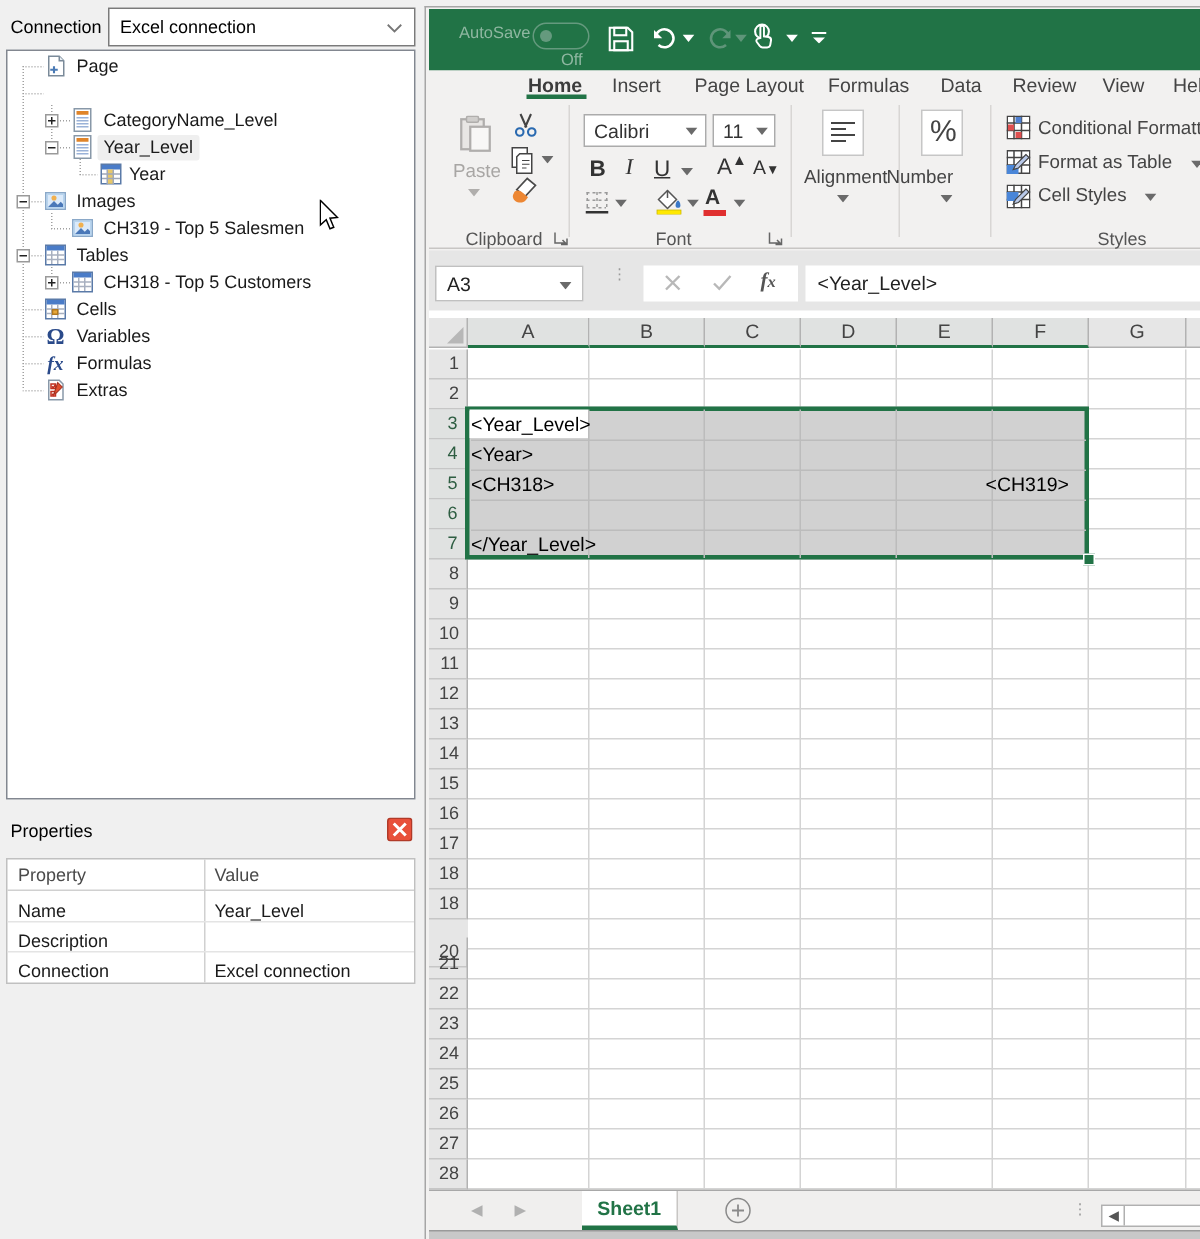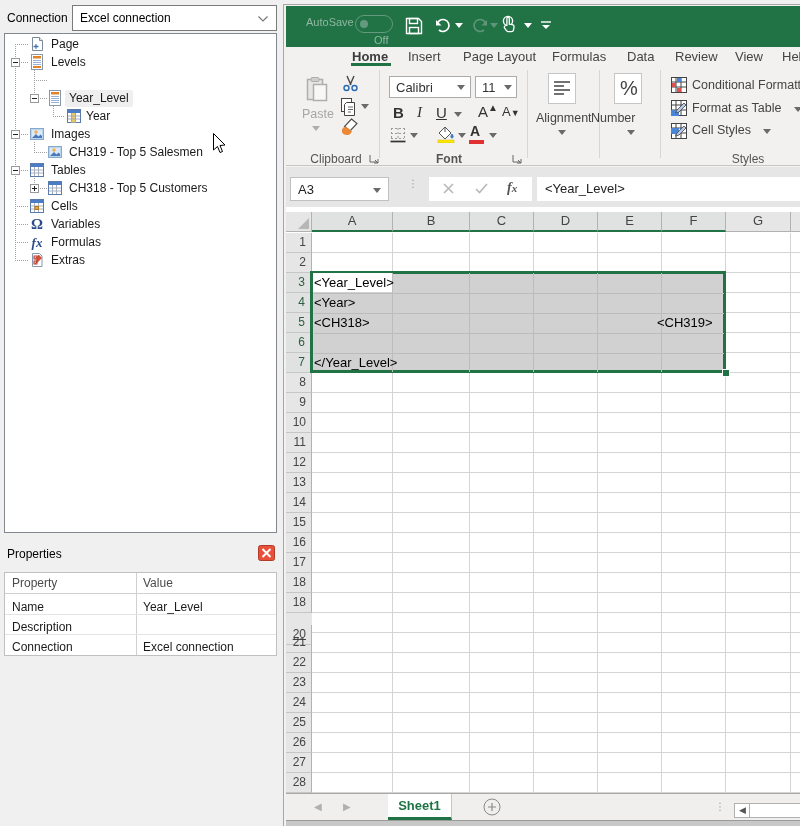--- a/index.html
+++ b/index.html
@@ -97,31 +97,31 @@
 <div class="dotv" style="left:29px; top:144px; height:11px;"></div>
 <div class="hl" style="left:60px; top:56px; width:68px; height:17px;"></div>
 <div class="trow" style="left:0; top:1px; width:100%;">
 <span class="ticon" style="left:24px;"><svg width="16" height="16" viewBox="0 0 16 16">
           <path d="M3.5 1.5 h7 l3 3 v10 h-10 z" fill="#fff" stroke="#7a8a99"></path>
           <path d="M10.5 1.5 v3 h3" fill="#e8eef4" stroke="#7a8a99"></path>
           <path d="M4.5 10.5 h5 M7 8.2 v4.6" stroke="#4a7ab5" stroke-width="1.4"></path>
         </svg></span>
 <span class="lbl" style="left:46px;">Page</span>
 </div>
-<div class="trow" style="left:0; top:19px; width:100%;">
-<span class="texp" style="left:6px;"></span>
-<span class="ticon" style="left:24px;"><svg width="16" height="16" viewBox="0 0 16 16">
+<div class="trow" style="left:0; top:37px; width:100%;">
+<span class="texp plus" style="left:25px;"></span>
+<span class="ticon" style="left:42px;"><svg width="16" height="16" viewBox="0 0 16 16">
           <rect x="2.5" y="0.5" width="11" height="15" fill="#fff" stroke="#8898a8"></rect>
           <rect x="4" y="2" width="8" height="2.5" fill="#e08428"></rect>
           <rect x="4" y="6" width="8" height="1" fill="#9ab2d8"></rect>
           <rect x="4" y="8" width="8" height="1" fill="#9ab2d8"></rect>
           <rect x="4" y="10" width="8" height="1" fill="#9ab2d8"></rect>
-          <rect x="4" y="12" width="8" height="2" fill="#e08428"></rect>
-        </svg></span>
-<span class="lbl" style="left:46px;">Levels</span>
+          <rect x="4" y="12" width="8" height="1" fill="#9ab2d8"></rect>
+        </svg></span>
+<span class="lbl" style="left:64px;">CategoryName_Level</span>
 </div>
 <div class="trow" style="left:0; top:55px; width:100%;">
 <span class="texp" style="left:25px;"></span>
 <span class="ticon" style="left:42px;"><svg width="16" height="16" viewBox="0 0 16 16">
           <rect x="2.5" y="0.5" width="11" height="15" fill="#fff" stroke="#8898a8"></rect>
           <rect x="4" y="2" width="8" height="2.5" fill="#e08428"></rect>
           <rect x="4" y="6" width="8" height="1" fill="#9ab2d8"></rect>
           <rect x="4" y="8" width="8" height="1" fill="#9ab2d8"></rect>
           <rect x="4" y="10" width="8" height="1" fill="#9ab2d8"></rect>
           <rect x="4" y="12" width="8" height="1" fill="#9ab2d8"></rect>
@@ -351,21 +351,21 @@
 <rect x="1" y="15" width="16" height="3" fill="#ffe800" stroke="#c8b400" stroke-width="0.5"></rect>
       </svg>
 <svg class="abs" style="left:172px; top:67px;" width="8" height="5" viewBox="0 0 8 5">
         <path d="M0 0 h8 l-4 5 z" fill="#6a6a6a"></path>
       </svg>
 <div class="rtext" style="left:184px; top:57px; font-size:14px; color:#333; font-weight:bold;">A</div>
 <div class="abs" style="left:183px; top:74px; width:15px; height:4px; background:#e03030;"></div>
 <svg class="abs" style="left:203px; top:67px;" width="8" height="5" viewBox="0 0 8 5">
         <path d="M0 0 h8 l-4 5 z" fill="#6a6a6a"></path>
       </svg>
-<div class="glabel" style="left:113px;font-weight:bold;">Font</div>
+<div class="glabel" style="left:113px;">Font</div>
 <svg class="abs" style="left:226px; top:88px;" width="10" height="10" viewBox="0 0 10 10">
         <path d="M1 1 v7 h7 M6 6 l3 3 M9 5 v4 h-4" stroke="#666" fill="none"></path>
       </svg>
 <div class="abs" style="left:262px; top:7px; width:28px; height:31px; background:#fff; border:1px solid #c6c6c6;"></div>
 <svg class="abs" style="left:268px; top:15px;" width="16" height="14" viewBox="0 0 16 14">
         <path d="M0 1 h16 M0 5 h10 M0 9 h16 M0 13 h10" stroke="#444" stroke-width="1.4"></path>
       </svg>
 <div class="rtext" style="left:250px; top:45px;">Alignment</div>
 <svg class="abs" style="left:272px; top:64px;" width="8" height="5" viewBox="0 0 8 5">
         <path d="M0 0 h8 l-4 5 z" fill="#6a6a6a"></path>

